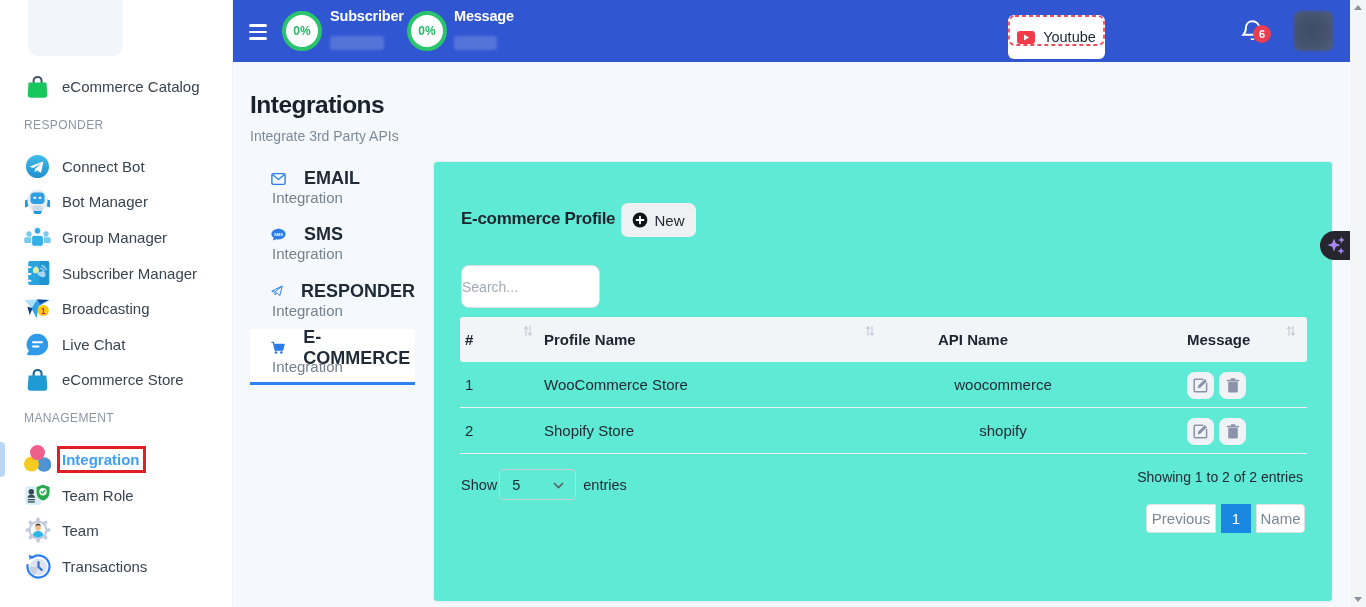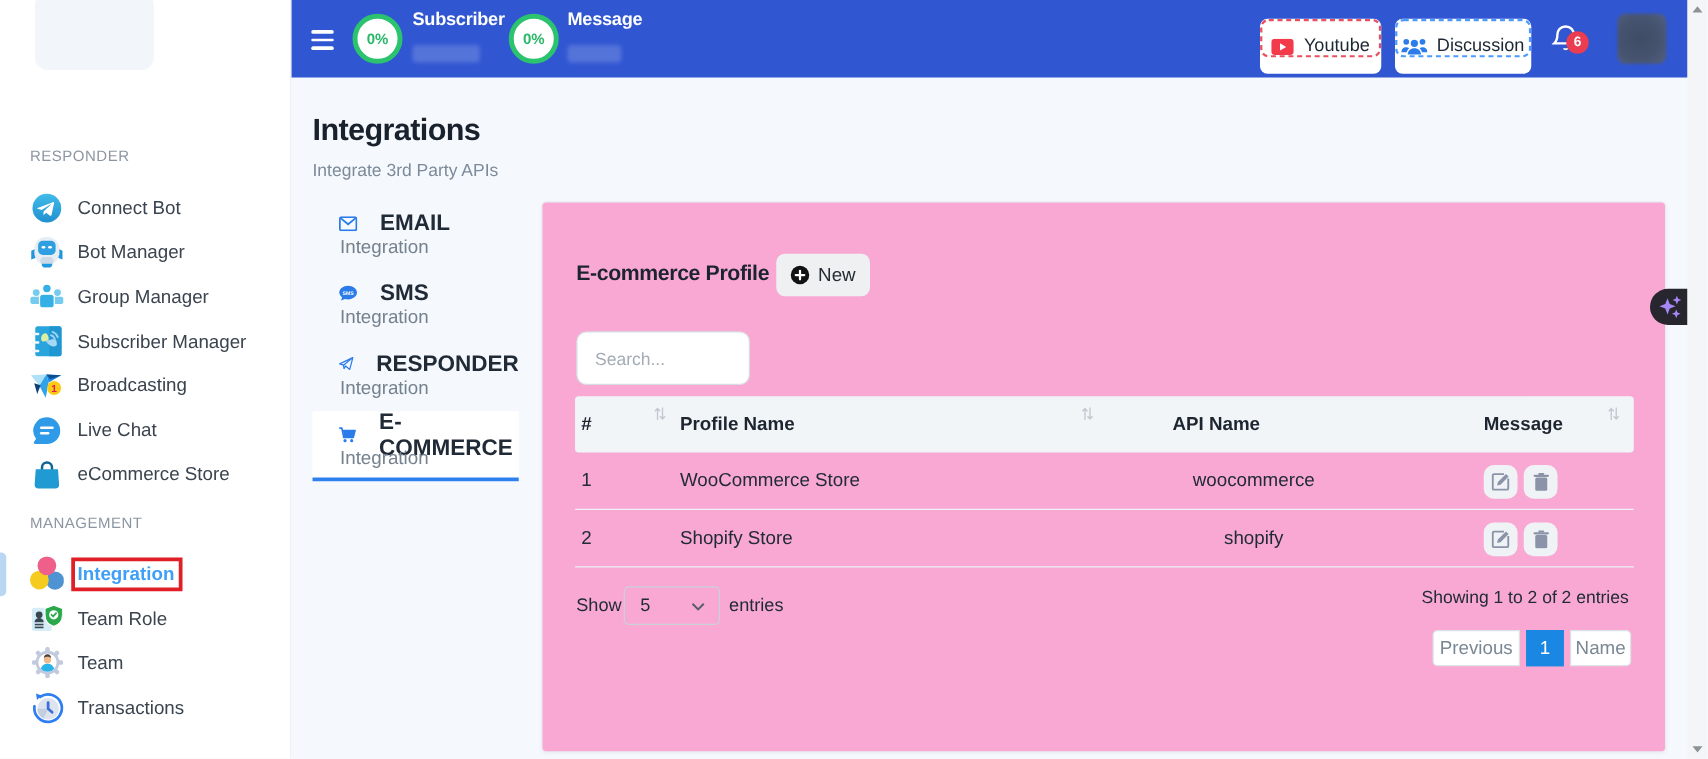--- a/index.html
+++ b/index.html
@@ -32,24 +32,24 @@
 #h1 { position:absolute; left:250px; top:91px; font-size:24.5px; font-weight:bold; color:#18212c; letter-spacing:-0.5px; z-index:1; }
 #h1sub { position:absolute; left:250px; top:128px; font-size:14px; color:#7d8a99; z-index:1; }
 
 .tab { position:absolute; left:250px; width:165px; z-index:1; }
 .tab .t1 { display:flex; align-items:center; padding-left:21px; height:19px; }
 .tab .t1 .tl { margin-left:18px; font-size:18px; font-weight:bold; color:#202b37; }
 .tab .t2 { padding-left:22px; font-size:15px; color:#75818d; margin-top:1px; }
 #tabactive { position:absolute; left:250px; top:329px; width:165px; height:55.5px; background:#fff; border-bottom:3.5px solid #2e80ee; z-index:0; }
 
 
-#card { position:absolute; left:433px; top:161px; width:900px; height:441px; background:#f9a8d4; border:1px solid #e9edf3; border-radius:4px; box-shadow:0 1px 2px rgba(30,40,60,0.04); z-index:1; }
+#card { position:absolute; left:433px; top:161px; width:900px; height:441px; background:#5eead4; border:1px solid #e9edf3; border-radius:4px; box-shadow:0 1px 2px rgba(30,40,60,0.04); z-index:1; }
 #cardtitle { position:absolute; left:27px; top:47px; font-size:17px; font-weight:bold; color:#1c2430; letter-spacing:-0.3px; }
 #newbtn { position:absolute; left:187px; top:41px; width:75px; height:34px; background:#eef0f2; border-radius:7px; display:flex; align-items:center; justify-content:center; font-size:15px; color:#252b33; }
-#search { position:absolute; left:27px; top:103px; width:139px; height:43px; border:1px solid #d8dde2; border-radius:8px; display:flex; align-items:center; padding-left:14px; font-size:14px; color:#a3abb5; background:#fff; }
+#search { position:absolute; left:27px; top:103px; width:139px; height:43px; border:1px solid #d8dde2; border-radius:8px; display:flex; align-items:center; font-size:14px; color:#a3abb5; background:#fff; }
 #thead { position:absolute; left:26px; top:155px; width:847px; height:45px; background:#f2f5f8; border-radius:3px; }
 .th { position:absolute; top:14px; font-size:15px; font-weight:bold; color:#1d2530; }
 .sort { position:absolute; top:8px; font-size:11px; color:#c3c9d2; letter-spacing:-2px; }
 .row { position:absolute; left:26px; width:847px; height:45px; }
 .rowline { position:absolute; left:26px; width:847px; height:1px; background:#edf0f4; }
 .td { position:absolute; top:14px; font-size:15px; color:#212b36; }
 .actbtn { position:absolute; top:10px; width:27px; height:27px; background:#f0f3f6; border-radius:8px; display:flex; align-items:center; justify-content:center; }
 #showrow { position:absolute; left:27px; top:307px; font-size:14.5px; color:#212b36; display:flex; align-items:center; }
 #select { width:77px; height:31px; border:1px solid #c9d0d6; border-radius:4px; margin:0 7px 0 2px; position:relative; display:flex; align-items:center; padding-left:12px; color:#212b36; }
 #showing { position:absolute; right:29px; top:307px; font-size:14px; color:#212b36; }
@@ -59,20 +59,29 @@
 #extbtn { position:absolute; left:1320px; top:231px; width:30px; height:29px; background:#27262e; border-radius:15px 0 0 15px; z-index:8; }
 #scrollbar { position:absolute; left:1350px; top:0; width:16px; height:607px; background:#f4f5f7; z-index:9; }
 .sarr { position:absolute; left:4px; width:0; height:0; border-left:4px solid transparent; border-right:4px solid transparent; }
 </style>
 </head>
 <body>
 
 <div id="sidebar">
   <div class="logoblob"></div>
 
+  <div class="mi" style="top:73px">
+    <span class="ic">
+        <svg width="25" height="27" viewBox="0 0 25 27">
+      <path d="M8.6 10.2 V7.9 a4 4 0 0 1 8 0 V10.2" fill="none" stroke="#44546a" stroke-width="2" stroke-linecap="round"></path>
+      <path d="M3.6 9.4 L21.4 9.4 L22.3 21.8 A3.1 3.1 0 0 1 19.2 24.8 L5.8 24.8 A3.1 3.1 0 0 1 2.7 21.8 Z" fill="#17c65c"></path>
+    </svg>
+      </span>
+    <span class="lb">eCommerce Catalog</span>
+  </div>
 
   <div class="sechead" style="top:118px">RESPONDER</div>
 
   <div class="mi" style="top:153px">
     <span class="ic">
         <svg width="25" height="25" viewBox="0 0 25 25">
       <defs>
             <linearGradient id="tg" x1="0" y1="0" x2="0" y2="1">
               <stop offset="0" stop-color="#41bce9"></stop>
               <stop offset="1" stop-color="#2090cf"></stop>
@@ -245,35 +254,20 @@
   <div class="ppill" style="left:221px; width:43px"></div>
 
   <div class="tbtn" id="ytbtn">
     <svg class="dashrect" width="97" height="31">
         <rect x="1" y="1" width="95" height="29" rx="6" fill="none" stroke="#e8505e" stroke-width="1.8" stroke-dasharray="4 3"></rect>
       </svg>
     <svg width="18" height="13" viewBox="0 0 18 13" style="margin-right:8px">
       <rect x="0" y="0" width="18" height="13" rx="3" fill="#f23a4a"></rect>
       <path d="M7 3.6 L12 6.5 L7 9.4 Z" fill="#fff"></path>
     </svg>Youtube
-  </div>
-  <div class="tbtn" id="dsbtn">
-    <svg class="dashrect" width="109" height="31">
-        <rect x="1" y="1" width="107" height="29" rx="6" fill="none" stroke="#4b9bfd" stroke-width="1.8" stroke-dasharray="4 3"></rect>
-      </svg>
-    <svg width="21" height="15" viewBox="0 0 21 15" style="margin-right:7px">
-      <g fill="#2d7ceb">
-        <circle cx="4" cy="3.4" r="2.3"></circle>
-        <circle cx="17" cy="3.4" r="2.3"></circle>
-        <path d="M0 11.8c0-2.4 1.7-4 4-4 .9 0 1.7.25 2.3.7-1 .9-1.7 2-1.9 3.3z"></path>
-        <path d="M21 11.8c0-2.4-1.7-4-4-4-.9 0-1.7.25-2.3.7 1 .9 1.7 2 1.9 3.3z"></path>
-        <circle cx="10.5" cy="4.6" r="2.9"></circle>
-        <path d="M5.2 13.5c0-3 2.3-5 5.3-5s5.3 2 5.3 5z"></path>
-      </g>
-    </svg>Discussion
   </div>
 
   <svg width="23" height="24" viewBox="0 0 23 24" style="position:absolute;left:1008px;top:19px">
     <path d="M11.5 2.2c4 0 6.6 3 6.6 6.6 0 4.4 1.5 6 2.5 6.9H2.4c1-1 2.5-2.5 2.5-6.9 0-3.7 2.6-6.6 6.6-6.6z" fill="none" stroke="#fff" stroke-width="1.9"></path>
     <path d="M9.3 19.5a2.3 2.3 0 0 0 4.4 0z" fill="#fff"></path>
   </svg>
   <div style="position:absolute;left:1020px;top:25px;width:18px;height:18px;border-radius:50%;background:#ea3d52;color:#fff;font-size:11px;font-weight:bold;display:flex;align-items:center;justify-content:center;">6</div>
 
   <div class="avatar"></div>
 </div>

